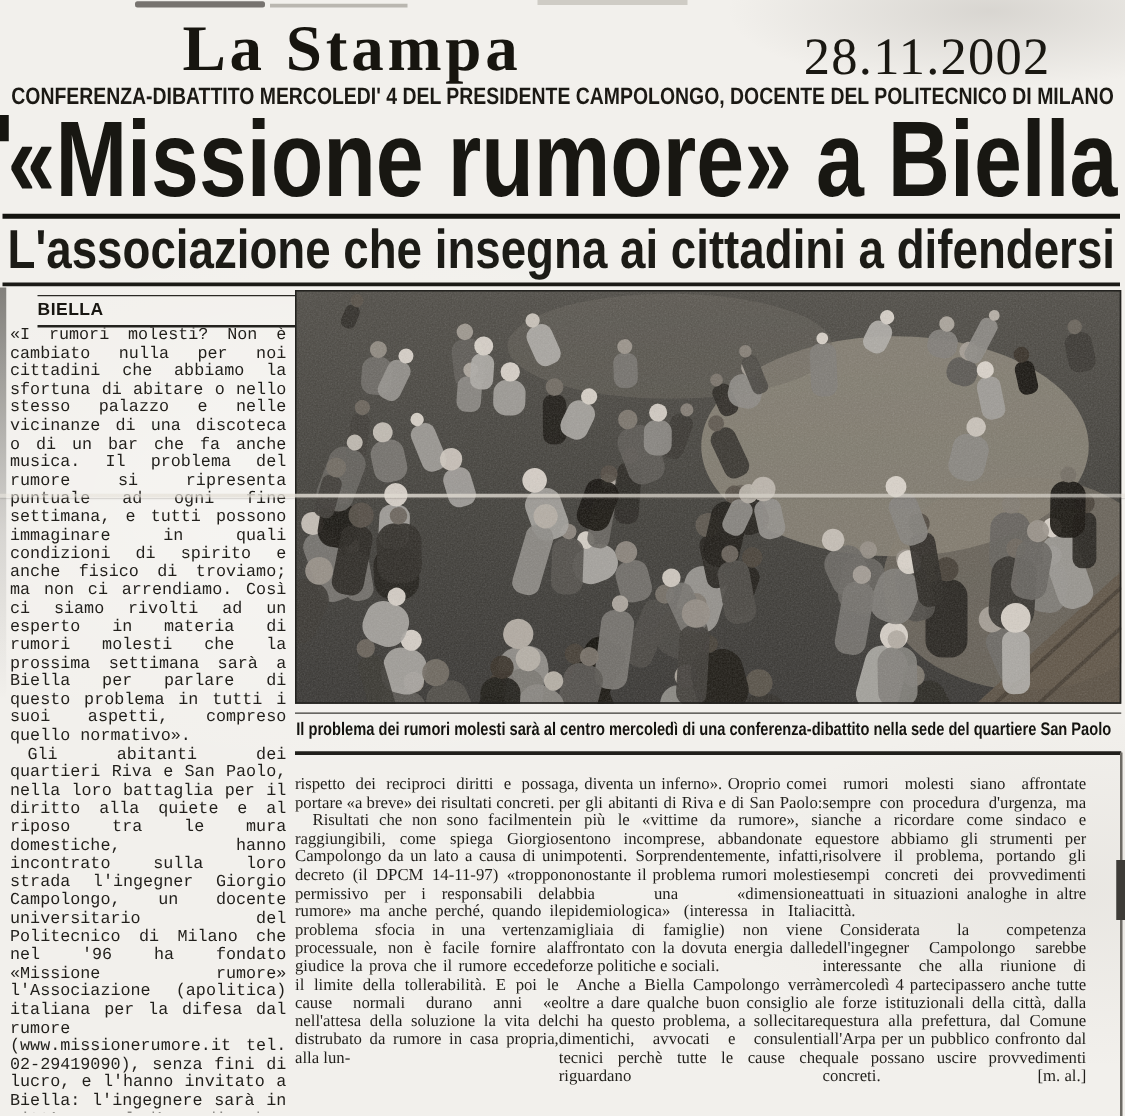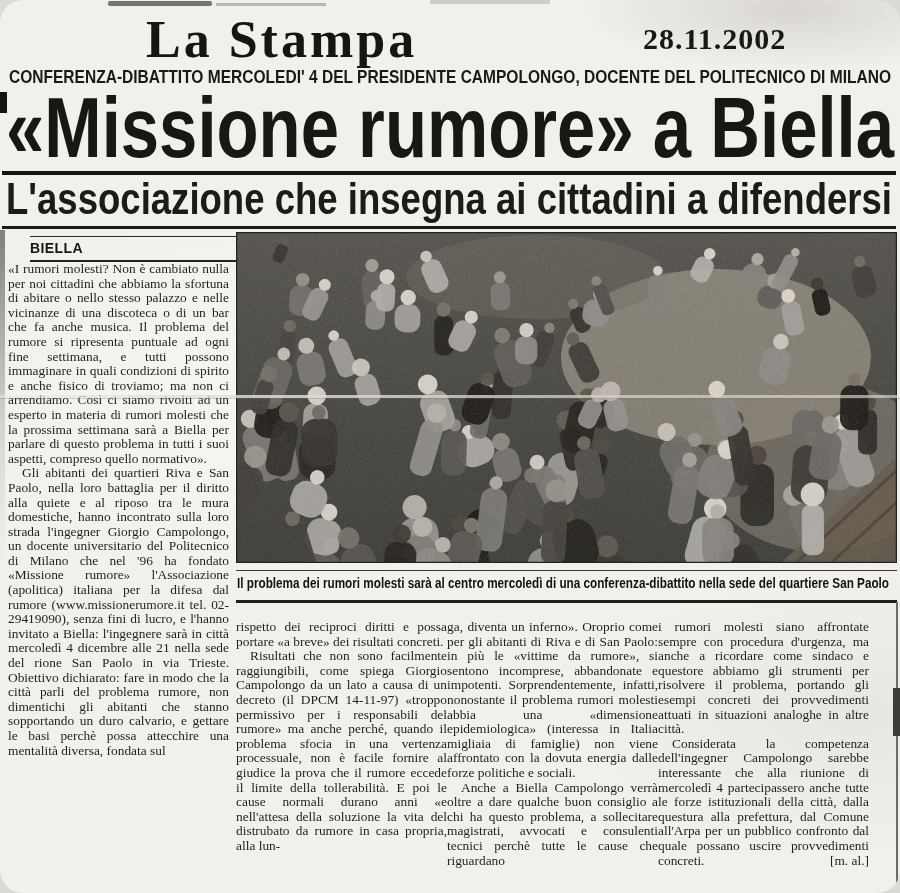--- a/index.html
+++ b/index.html
@@ -4,55 +4,54 @@
 <style>
   html,body{margin:0;padding:0;}
   body{width:900px;height:893px;background:#dcdad6;font-family:"Liberation Serif",serif;}
   .page{
     position:relative;width:900px;height:893px;overflow:hidden;color:#1c1a17;
     background:
       radial-gradient(ellipse 300px 90px at 88% 1%, rgba(125,120,112,.22), rgba(125,120,112,0) 70%),
       radial-gradient(ellipse 500px 300px at 30% 45%, rgba(255,255,255,.35), rgba(255,255,255,0) 75%),
       radial-gradient(ellipse 400px 200px at 95% 80%, rgba(150,145,136,.10), rgba(150,145,136,0) 70%),
       #f2f0ec;
-    border-radius: 23px;
   }
   
   .smudge1{position:absolute;left:108;left:108px;top:1px;width:104px;height:5px;background:#4d4a45;opacity:.75;border-radius:2px;}
   .smudge2{position:absolute;left:216px;top:3px;width:110px;height:3px;background:#8d8880;opacity:.55;}
   .smudge3{position:absolute;left:430px;top:0;width:120px;height:4px;background:#9a958c;opacity:.4;}
   .edge-mark-left{position:absolute;left:0;top:92px;width:7px;height:21px;background:#15140f;}
   .left-shadow{position:absolute;left:0;top:230px;width:5px;height:330px;
     background:linear-gradient(180deg, rgba(55,53,48,.6), rgba(55,53,48,.15) 60%, rgba(55,53,48,0));}
   .crease{position:absolute;left:0;top:395px;width:900px;height:3px;z-index:5;
     background:linear-gradient(90deg, rgba(236,232,224,.55), rgba(225,220,211,.85) 30%, rgba(208,203,194,.8) 60%, rgba(232,228,220,.6));
     box-shadow:0 1px 1px rgba(110,105,98,.3);}
   .right-rule{position:absolute;left:896px;top:602px;width:2px;height:291px;background:#6e6b65;}
   .right-mark{position:absolute;left:893px;top:688px;width:7px;height:48px;background:#3d3b37;}
 
   
   .masthead-title{position:absolute;left:146px;top:10px;font-size:52px;font-weight:700;letter-spacing:3px;color:#17150f;font-family:"Liberation Serif",serif;}
-  .masthead-date{position:absolute;left:643px;top:22px;font-size:30px;font-weight:700;letter-spacing:1px;color:#1a1812;font-family:"Liberation Serif",serif;}
+  .masthead-date{position:absolute;left:643px;top:22px;font-size:42px;font-weight:400;letter-spacing:1px;color:#1a1812;font-family:"Liberation Serif",serif;}
 
   svg text{font-family:"Liberation Sans",sans-serif;}
   .kicker-svg{position:absolute;left:8px;top:64px;}
   .headline-svg{position:absolute;left:4px;top:84px;}
   .subhead-svg{position:absolute;left:4px;top:176px;}
   .rule-thick{position:absolute;left:2px;top:171px;width:894px;height:4px;background:#14130f;}
   .rule-mid{position:absolute;left:2px;top:226px;width:894px;height:3px;background:#1b1a16;}
 
   
   .dateline{position:absolute;left:8px;top:236px;width:220px;border-top:1px solid #2b2925;border-bottom:2px solid #23221e;padding:2px 0 3px;margin-left:22px;}
   .dateline span{font-family:"Liberation Sans",sans-serif;font-weight:700;font-size:14px;letter-spacing:.4px;color:#181611;}
 
   
   .bodytext{font-size:13.4px;line-height:14.6px;text-align:justify;color:#211f1b;}
   .bodytext p{margin:0;}
   .bodytext p.indent{text-indent:14px;}
-  .col1{position:absolute;left:8px;top:262px;width:221px;height:628px;overflow:hidden;}
+  .col1{position:absolute;left:8px;top:262px;width:221px;height:628px;overflow:hidden;font-family:Liberation Mono, monospace;}
   .bottom-cols{position:absolute;left:236px;top:620px;width:661px;height:273px;display:flex;overflow:hidden;}
   .bcol{width:211px;overflow:hidden;}
   .sig{float:right;font-weight:400;}
 
   
   .photo{position:absolute;left:236px;top:232px;width:661px;height:331px;background:#44423d;}
   
   .caption-wrap{position:absolute;left:236px;top:570px;width:661px;border-top:1px solid #3a3834;border-bottom:3px solid #201f1b;padding:3px 0 4px;}
 </style>
 </head>
@@ -517,21 +516,21 @@
     </svg>
   </div>
 
   <div class="bottom-cols">
     <div class="bcol bodytext">
       <p>rispetto dei reciproci diritti e possa portare «a breve» dei risultati concreti.</p>
       <p class="indent">Risultati che non sono facilmente raggiungibili, come spiega Giorgio Campolongo da un lato a causa di un decreto (il DPCM 14-11-97) «troppo permissivo per i responsabili del rumore» ma anche perché, quando il problema sfocia in una vertenza processuale, non è facile fornire al giudice la prova che il rumore eccede il limite della tollerabilità. E poi le cause normali durano anni «e nell'attesa della soluzione la vita del distrubato da rumore in casa propria, alla lun-</p>
     </div>
     <div class="bcol bodytext">
       <p>ga, diventa un inferno». Oroprio come per gli abitanti di Riva e di San Paolo: in più le «vittime da rumore», si sentono incomprese, abbandonate e impotenti. Sorprendentemente, infatti, nonostante il problema rumori molesti abbia una «dimensione epidemiologica» (interessa in Italia migliaia di famiglie) non viene affrontato con la dovuta energia dalle forze politiche e sociali.</p>
-      <p class="indent">Anche a Biella Campolongo verrà oltre a dare qualche buon consiglio a chi ha questo problema, a sollecitare magistrati, avvocati e consulenti tecnici perchè tutte le cause che riguardano</p>
+      <p class="indent">Anche a Biella Campolongo verrà oltre a dare qualche buon consiglio a chi ha questo problema, a sollecitare dimentichi, avvocati e consulenti tecnici perchè tutte le cause che riguardano</p>
     </div>
     <div class="bcol bodytext">
       <p>i rumori molesti siano affrontate sempre con procedura d'urgenza, ma anche a ricordare come sindaco e questore abbiamo gli strumenti per risolvere il problema, portando gli esempi concreti dei provvedimenti attuati in situazioni analoghe in altre città.</p>
       <p class="indent">
         <span>Considerata la competenza dell'ingegner Campolongo sarebbe interessante che alla riunione di mercoledì 4 partecipassero anche tutte le forze istituzionali della città, dalla questura alla prefettura, dal Comune all'Arpa per un pubblico confronto dal quale possano uscire provvedimenti concreti.</span>
         <span class="sig">[m. al.]</span>
       </p>
     </div>
   </div>
 

